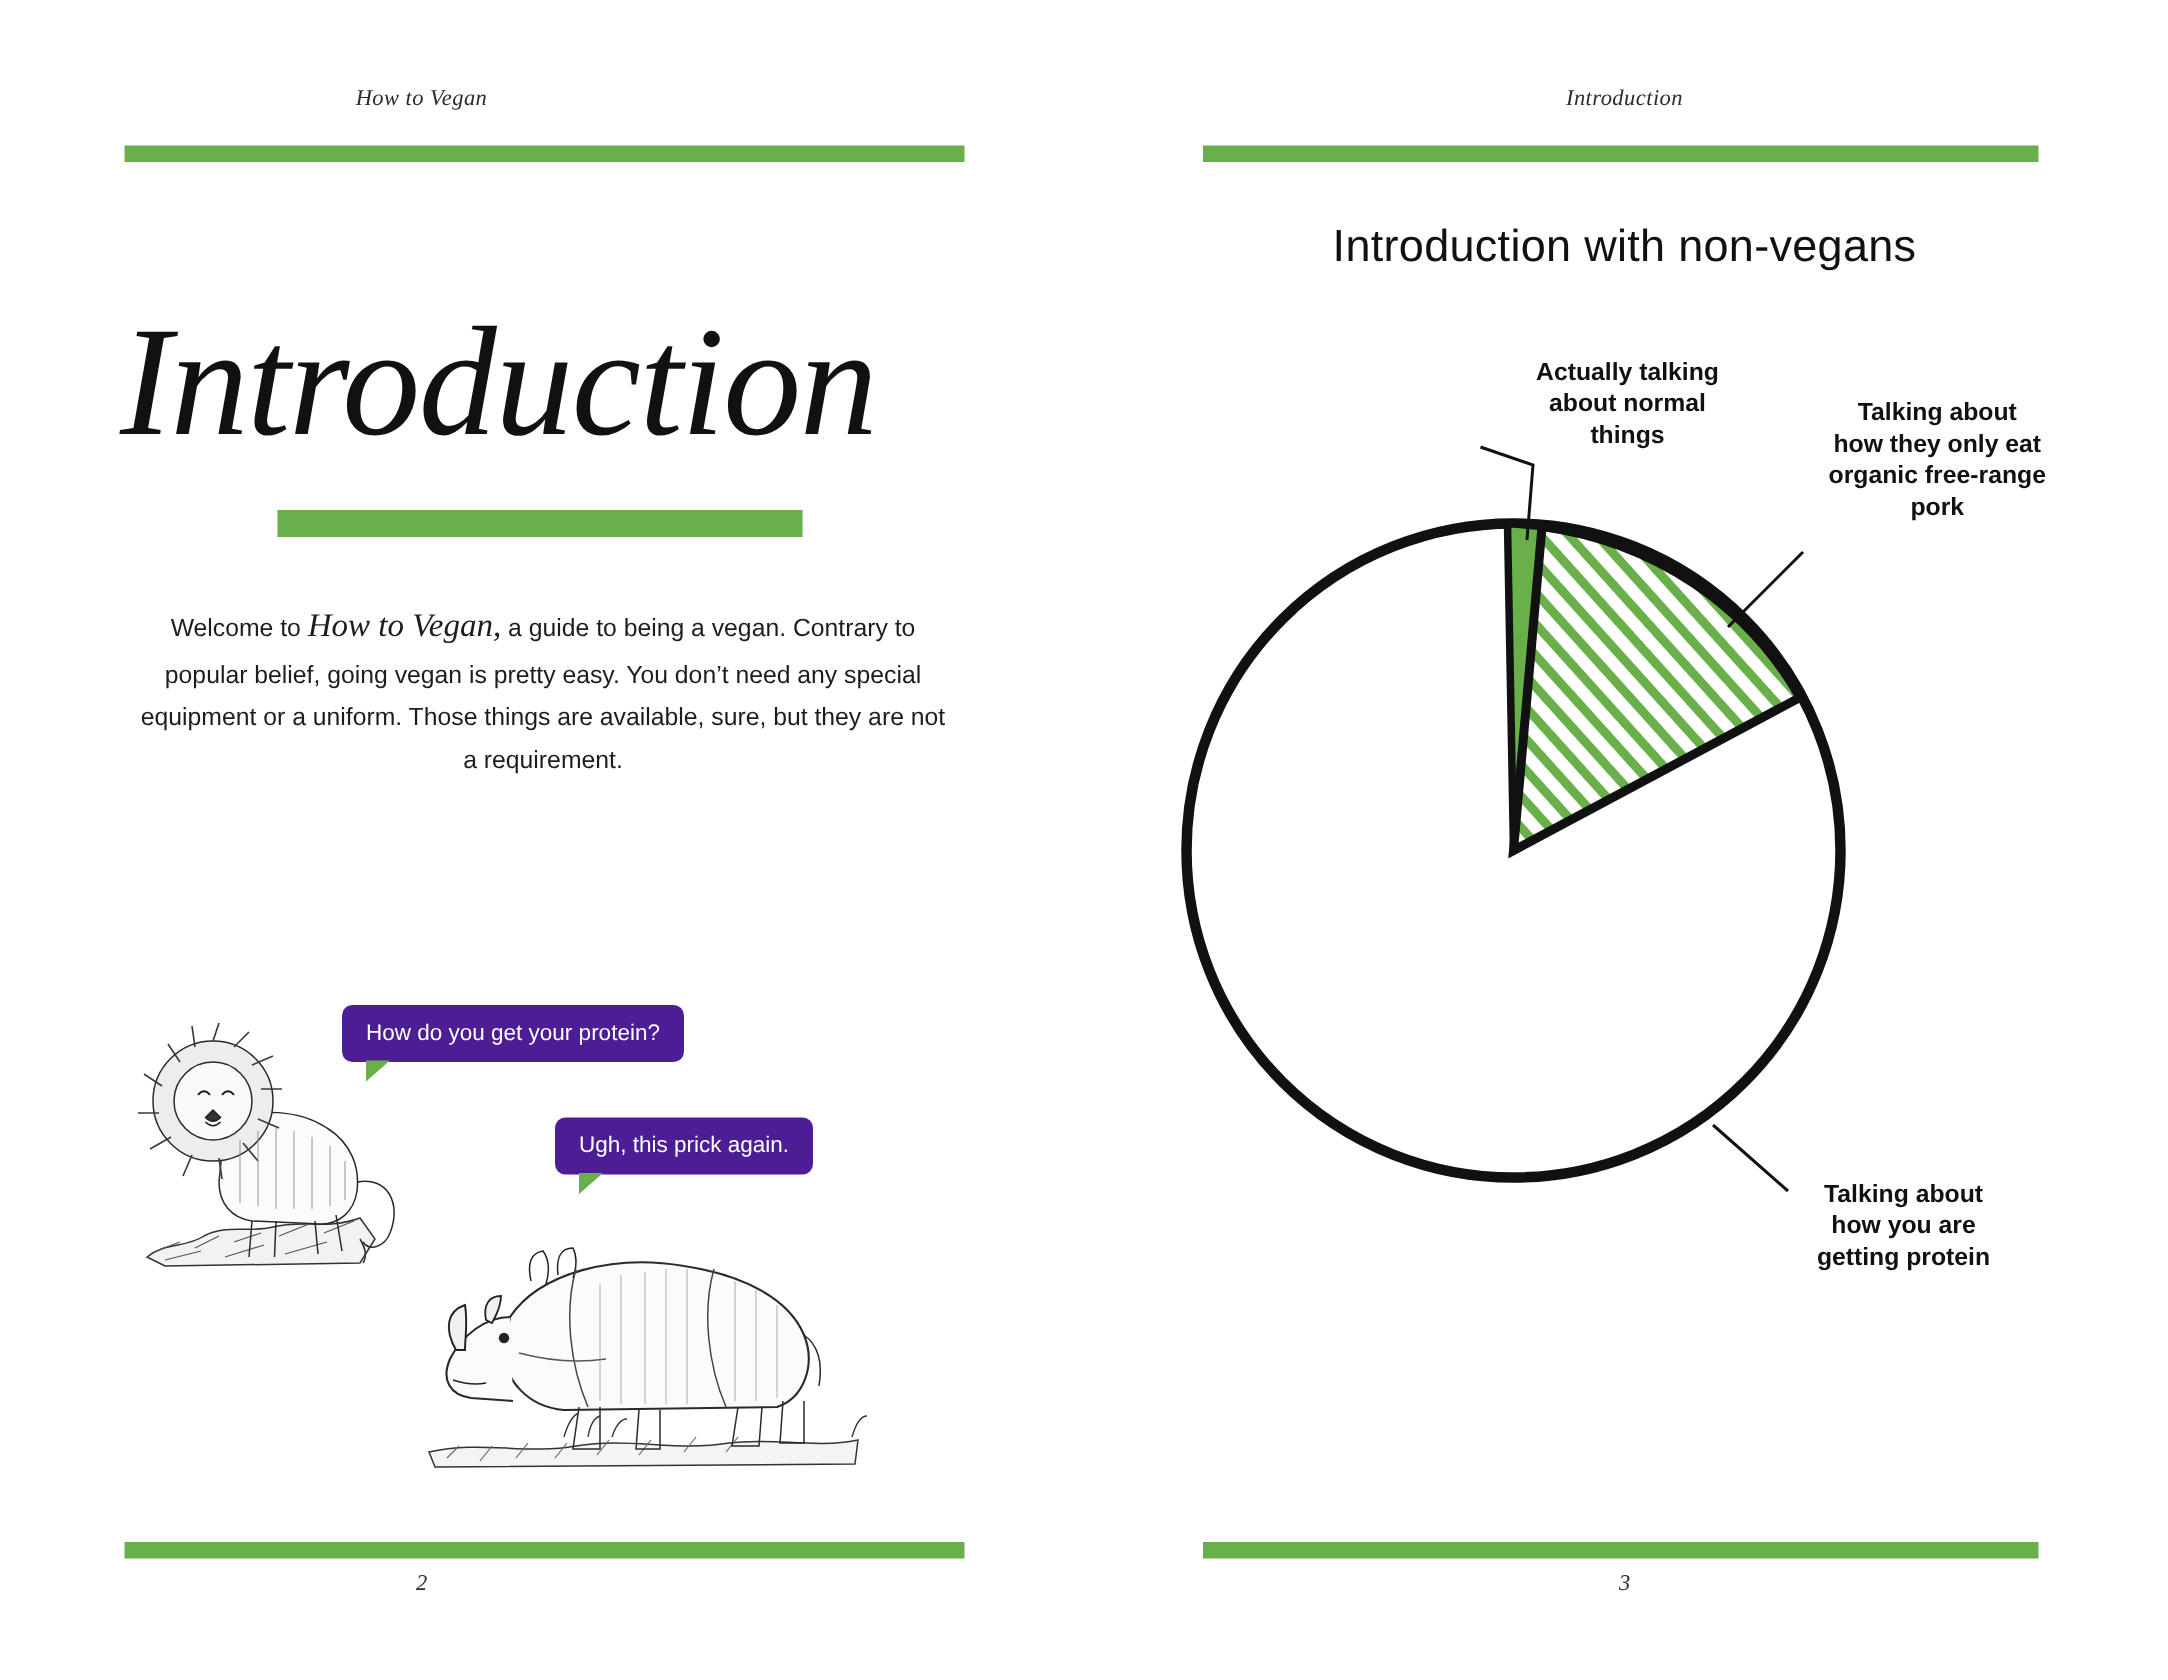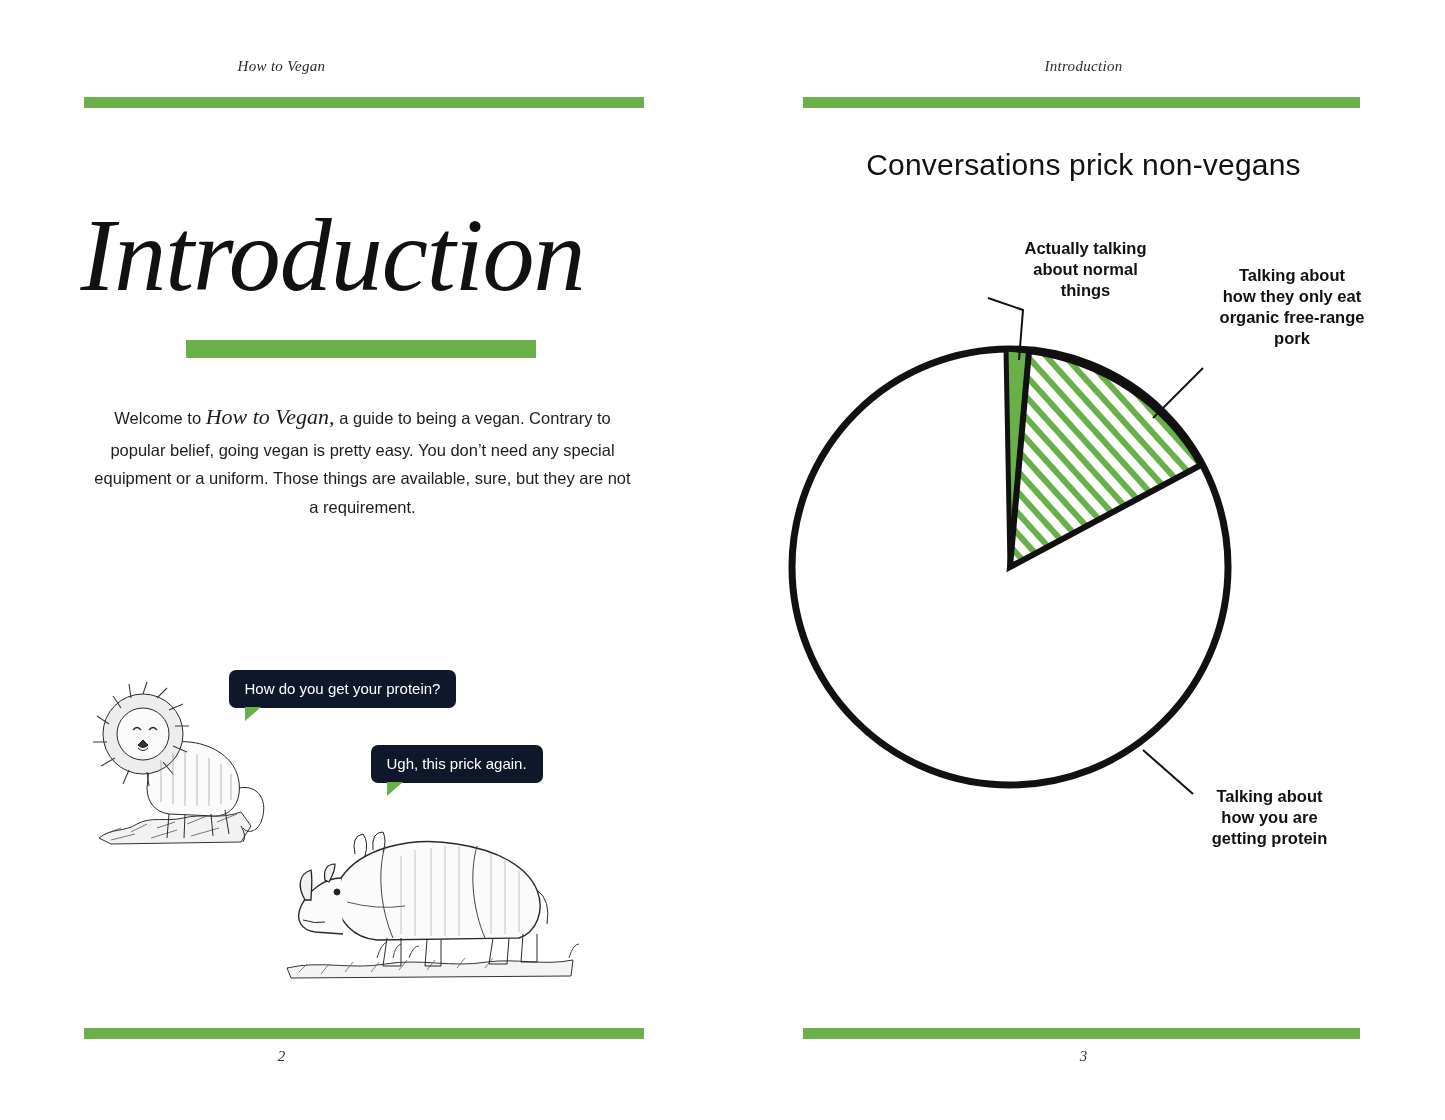--- a/index.html
+++ b/index.html
@@ -12,21 +12,20 @@
     height: 1120px;
     font-family: "Liberation Sans", sans-serif;
     color: #1a1a1a;
     overflow: hidden;
   }
   .spread {
     position: relative;
     width: 1445px;
     height: 1120px;
     display: flex;
-    justify-content: center;
   }
   .page {
     position: relative;
     width: 722px;
     height: 1120px;
     box-sizing: border-box;
   }
   .page-left  { padding: 0; }
   .page-right { padding: 0; }
 
@@ -115,21 +114,21 @@
     top: 630px;
     width: 570px;
     height: 360px;
   }
   .animal {
     position: absolute;
     filter: grayscale(100%);
   }
   .bubble {
     position: absolute;
-    background: #0f172a;
+    background: #4c1d95;
     color: #ffffff;
     border-radius: 7px;
     font-size: 15px;
     padding: 11px 16px 12px 16px;
     white-space: nowrap;
     line-height: 1;
   }
   .bubble::after {
     content: "";
     position: absolute;
@@ -276,21 +275,21 @@
     <div class="rule rule-bot-left"></div>
     <div class="folio">2</div>
   </div>
 
   <div class="page page-right">
 
     <div class="running-head">Introduction</div>
 
     <div class="rule rule-top-right"></div>
 
-    <div class="chart-title">Conversations prick non-vegans</div>
+    <div class="chart-title">Introduction with non-vegans</div>
 
     <div class="chart-wrap">
 
       <svg width="722" height="720" viewBox="0 0 722 720">
         <defs>
           <pattern id="hatch" width="14" height="14" patternTransform="rotate(-42)" patternUnits="userSpaceOnUse">
             <rect width="14" height="14" fill="#ffffff"></rect>
             <rect width="6" height="14" fill="#6ab04a"></rect>
           </pattern>
         </defs>

